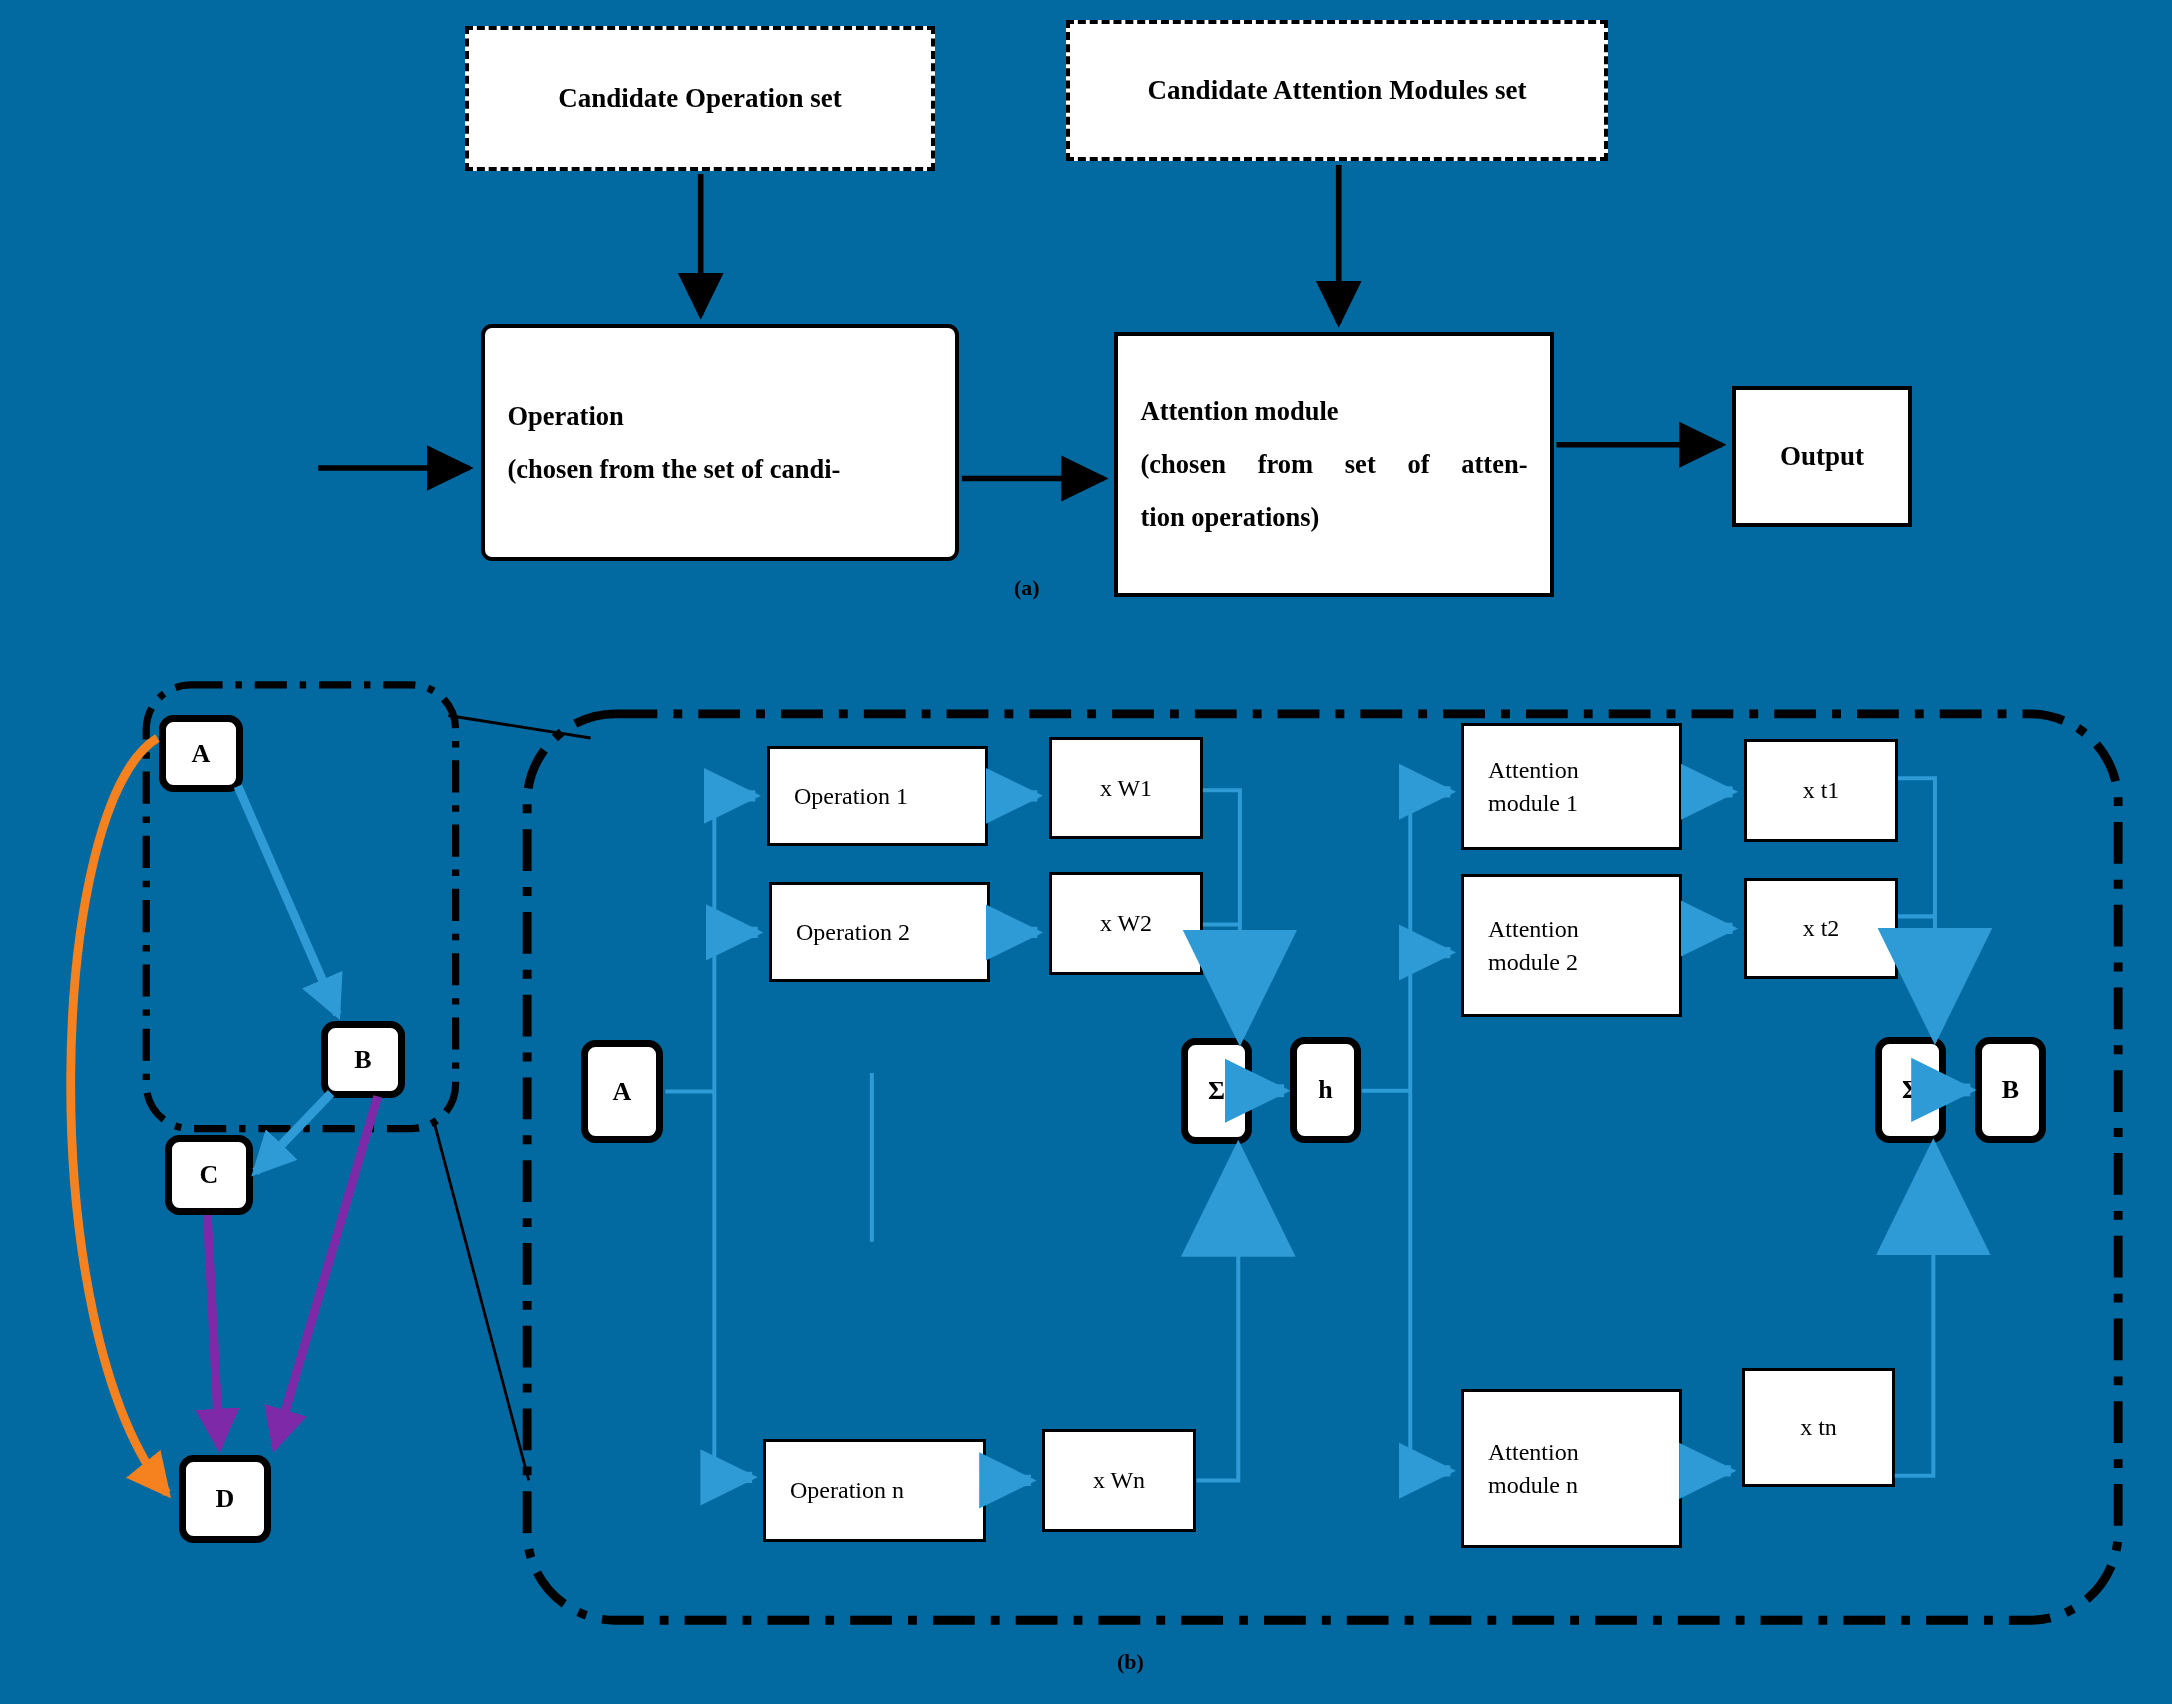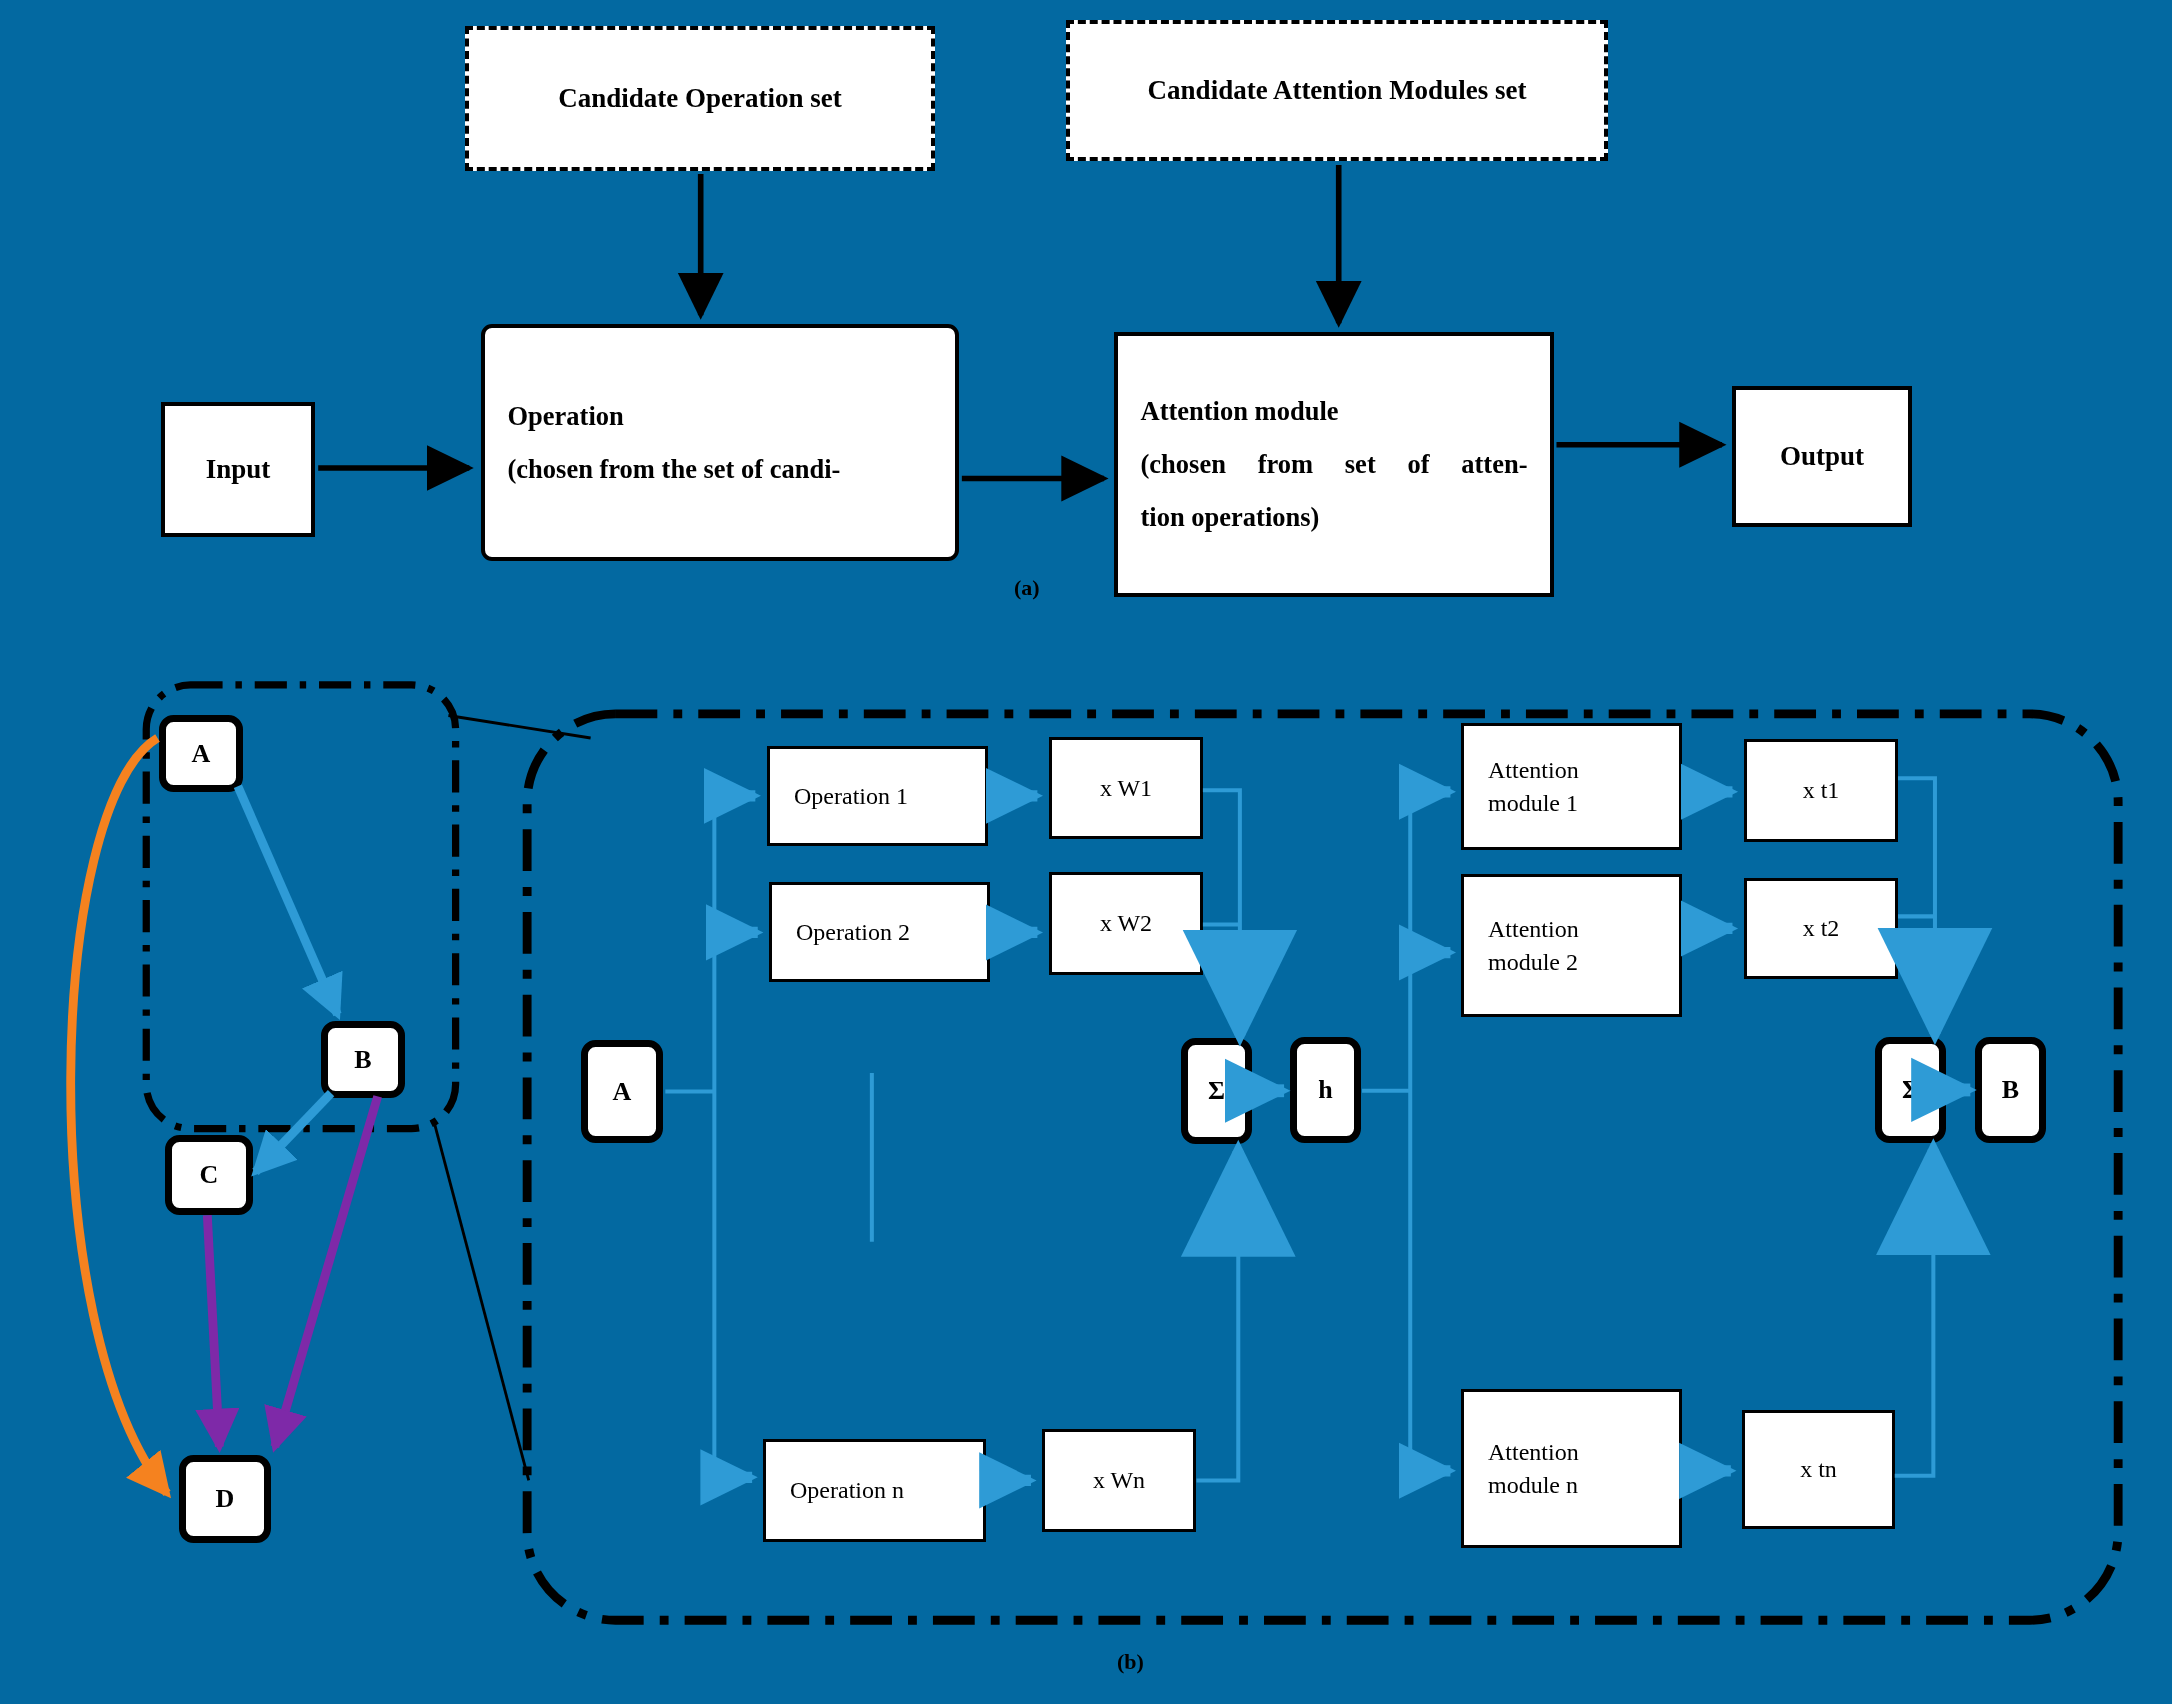--- a/index.html
+++ b/index.html
@@ -109,23 +109,20 @@
 <div id="canvas">
 
   <div class="box dashdot-box" id="cand-op-set" style="left:465px; top:26px; width:470px; height:145px;">
     <span>Candidate Operation set</span>
   </div>
 
   <div class="box dashdot-box" id="cand-attn-set" style="left:1066px; top:20px; width:542px; height:141px;">
     <span>Candidate Attention Modules set</span>
   </div>
 
-  <div class="box solid-thick io-box" id="input-box" style="left:161px; top:402px; width:154px; height:135px;">
-    <span>Input</span>
-  </div>
 
   <div class="box solid-thick text-box" id="operation-box" style="left:481px; top:324px; width:478px; height:237px;border-radius:11px;">
     <div class="line">Operation</div>
     <div class="line">(chosen from the set of candi-</div>
   </div>
 
   <div class="box solid-thick text-box" id="attention-box" style="left:1114px; top:332px; width:440px; height:265px;">
     <div class="line">Attention module</div>
     <div class="line justify">(chosen  from  set  of  atten-</div>
     <div class="line">tion operations)</div>
@@ -204,21 +201,21 @@
   <div class="op-box center" style="left:1744px; top:878px; width:154px; height:101px;">
     <span class="txt">x t2</span>
   </div>
 
   <div class="op-box" style="left:1461px; top:1389px; width:221px; height:159px;">
     <span class="txt">
       <span>Attention</span><br>
       <span>module n</span>
     </span>
   </div>
-  <div class="op-box center" style="left:1742px; top:1410px; width:153px; height:119px;">
+  <div class="op-box center" style="left:1742px; top:1368px; width:153px; height:119px;">
     <span class="txt">x tn</span>
   </div>
 
   <div class="node" style="left:1875px; top:1037px; width:71px; height:106px;">
     <span>Σ</span>
   </div>
   <div class="node" style="left:1975px; top:1037px; width:71px; height:106px;">
     <span>B</span>
   </div>
 

